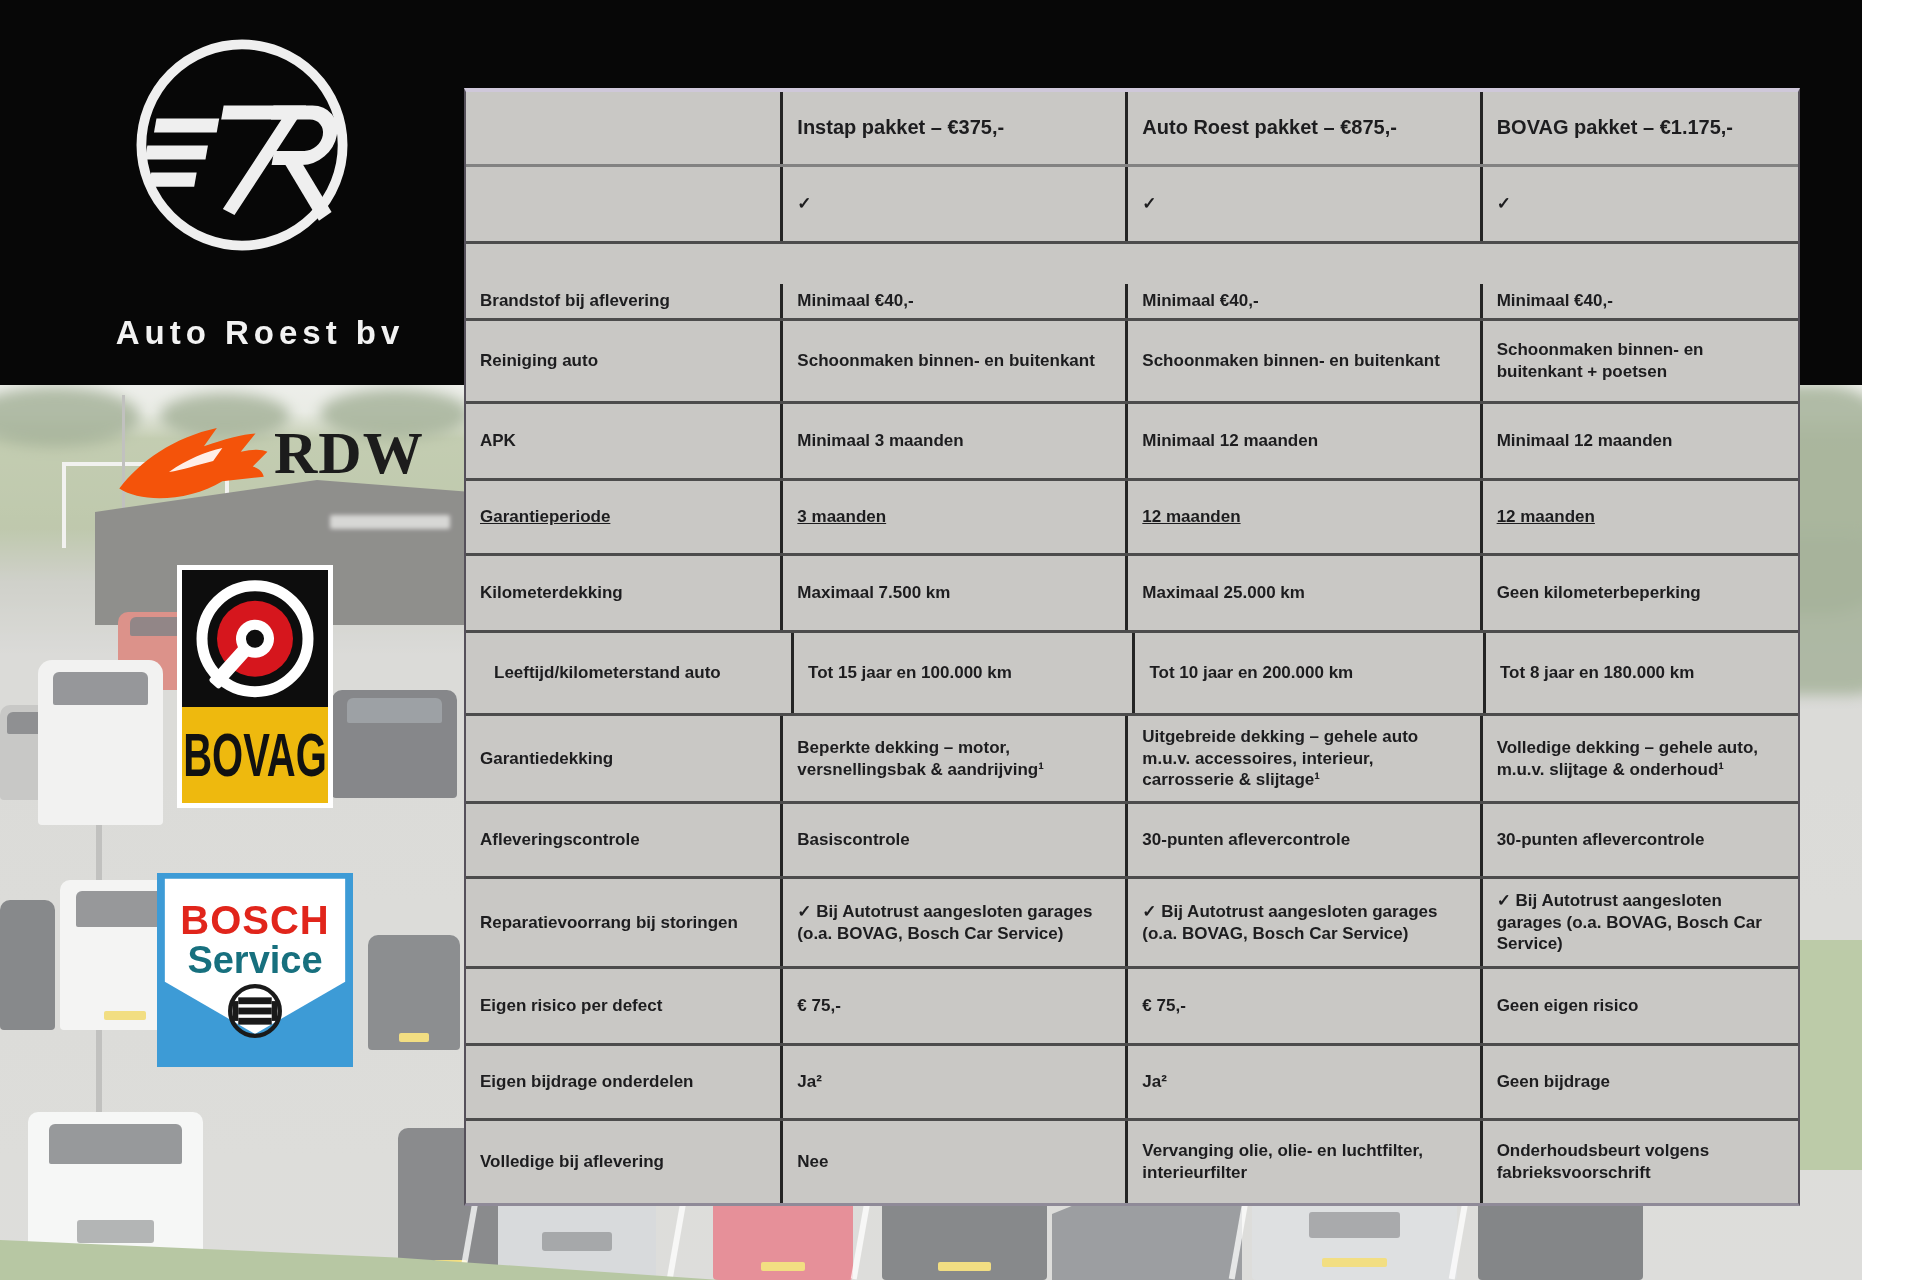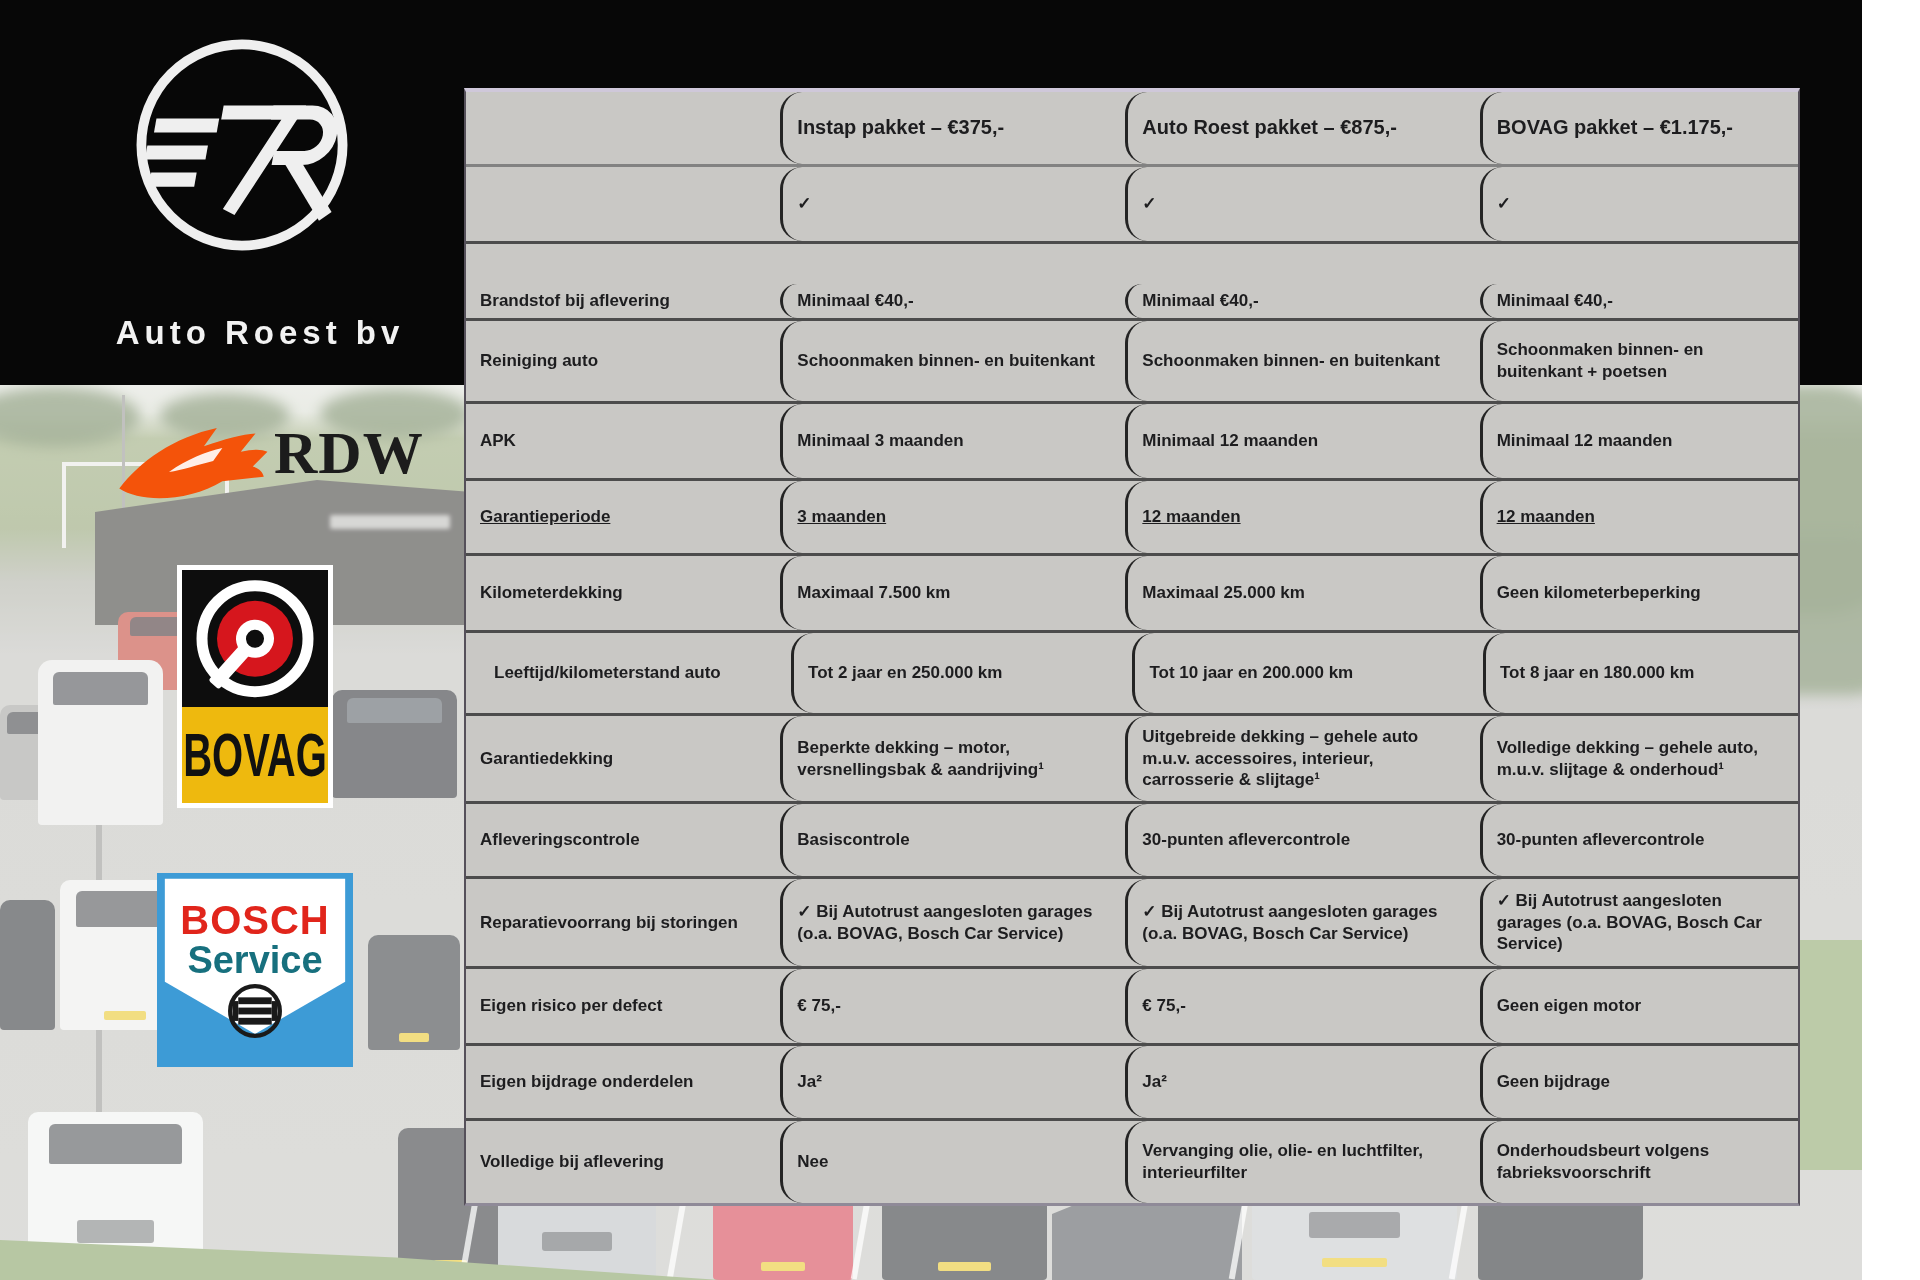--- a/index.html
+++ b/index.html
@@ -50,21 +50,21 @@
   .bosch-armature{position:absolute;left:50%;top:55%;transform:translateX(-50%);width:62px;height:62px;}
 
   
   .pkg-table{position:absolute;left:464px;top:88px;width:1336px;z-index:5;background:#c9c8c5;
              border-top:4px solid #cfc8da;border-left:2px solid #55505a;border-right:2px solid #55505a;
              border-bottom:3px solid #8f8a98;box-sizing:border-box;color:#1d1d1f;}
   .trow{display:flex;border-bottom:3px solid #4c4c4c;box-sizing:border-box;}
   .trow:last-child{border-bottom:none;}
   .trow.hrow{border-bottom-color:#828282;}
   .tcell{box-sizing:border-box;display:flex;align-items:center;padding:6px 12px 6px 14px;
-         font-size:17px;font-weight:bold;line-height:1.28;border-radius:22px;}
+         font-size:17px;font-weight:bold;line-height:1.28;}
   .hrow .tcell{font-size:20px;}
   .c0{width:23.6%;}
   .c1{width:25.9%;border-left:3px solid #242424;}
   .c2{width:26.6%;border-left:3px solid #242424;}
   .c3{width:23.9%;border-left:3px solid #242424;}
   .trow:nth-child(1){height:75px;}
   .trow:nth-child(2){height:77px;}
   .trow:nth-child(3){height:77px;align-items:flex-end;}
   .trow:nth-child(4){height:83px;}
   .trow:nth-child(5){height:77px;}
@@ -268,21 +268,21 @@
         <div class="tcell c3">12 maanden</div>
       </div>
       <div class="trow r5">
         <div class="tcell c0">Kilometerdekking</div>
         <div class="tcell c1">Maximaal 7.500 km</div>
         <div class="tcell c2">Maximaal 25.000 km</div>
         <div class="tcell c3">Geen kilometerbeperking</div>
       </div>
       <div class="trow r6">
         <div class="tcell c0">Leeftijd/kilometerstand auto</div>
-        <div class="tcell c1">Tot 2 jaar en 250.000 km</div>
+        <div class="tcell c1">Tot 15 jaar en 100.000 km</div>
         <div class="tcell c2">Tot 10 jaar en 200.000 km</div>
         <div class="tcell c3">Tot 8 jaar en 180.000 km</div>
       </div>
       <div class="trow r7">
         <div class="tcell c0">Garantiedekking</div>
         <div class="tcell c1">Beperkte dekking – motor, versnellingsbak &amp; aandrijving¹</div>
         <div class="tcell c2">Uitgebreide dekking – gehele auto m.u.v. accessoires, interieur, carrosserie &amp; slijtage¹</div>
         <div class="tcell c3">Volledige dekking – gehele auto, m.u.v. slijtage &amp; onderhoud¹</div>
       </div>
       <div class="trow r8">
@@ -294,21 +294,21 @@
       <div class="trow r9">
         <div class="tcell c0">Reparatievoorrang bij storingen</div>
         <div class="tcell c1">✓ Bij Autotrust aangesloten garages (o.a. BOVAG, Bosch Car Service)</div>
         <div class="tcell c2">✓ Bij Autotrust aangesloten garages (o.a. BOVAG, Bosch Car Service)</div>
         <div class="tcell c3">✓ Bij Autotrust aangesloten garages (o.a. BOVAG, Bosch Car Service)</div>
       </div>
       <div class="trow r10">
         <div class="tcell c0">Eigen risico per defect</div>
         <div class="tcell c1">€ 75,-</div>
         <div class="tcell c2">€ 75,-</div>
-        <div class="tcell c3">Geen eigen motor</div>
+        <div class="tcell c3">Geen eigen risico</div>
       </div>
       <div class="trow r11">
         <div class="tcell c0">Eigen bijdrage onderdelen</div>
         <div class="tcell c1">Ja²</div>
         <div class="tcell c2">Ja²</div>
         <div class="tcell c3">Geen bijdrage</div>
       </div>
       <div class="trow r12">
         <div class="tcell c0">Volledige bij aflevering</div>
         <div class="tcell c1">Nee</div>

